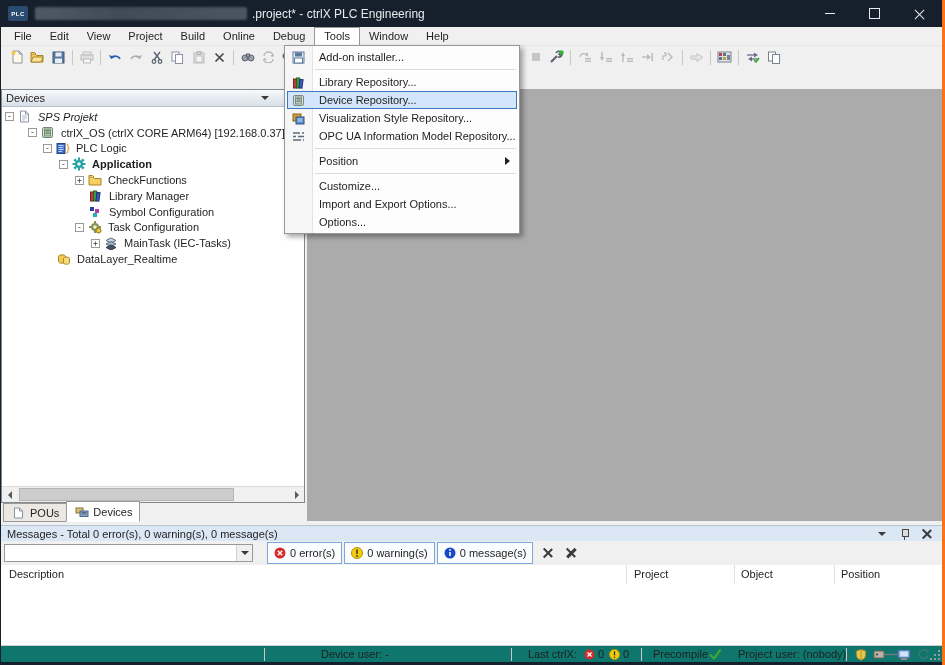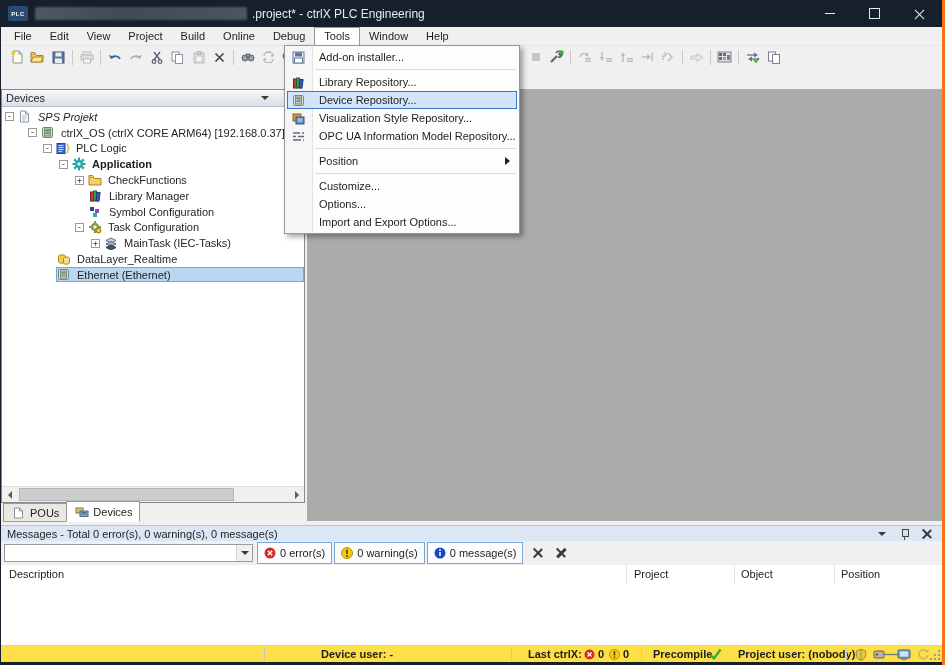--- a/index.html
+++ b/index.html
@@ -83,21 +83,21 @@
   .filter-btn{height:20px;display:flex;align-items:center;padding:0 6px;margin-left:2px;background:#fbfcfe;border:1px solid #7da7d9;}
   .filter-btn .fico{margin-right:4px;display:flex;}
   .msg-x{margin-left:10px;}
   .slash-x{position:relative;}
   .slash-x::before{transform:rotate(45deg);width:2.5px;}
   .msg-colhdr{position:absolute;left:0;top:565px;right:0;height:19px;background:#ffffff;border-bottom:1px solid #d9d9d9;}
   .colcell{position:absolute;top:0;line-height:19px;font-size:11px;}
   .colsep{position:absolute;top:0;bottom:0;width:1px;background:#e2e2e2;}
   .msg-body{position:absolute;left:0;top:584px;right:0;height:61px;background:#ffffff;}
   
-  .statusbar{position:absolute;left:0;top:645px;right:0;height:17px;background:#fde047;border-top:1px solid #cfcfcf;font-weight:bold;}
+  .statusbar{position:absolute;left:0;top:645px;right:0;height:17px;background:#0f766e;border-top:1px solid #cfcfcf;}
   .st{position:absolute;top:0;line-height:17px;white-space:nowrap;}
   .st-sep{position:absolute;top:2px;bottom:2px;width:1px;background:#c9c9c9;}
   .bottomstrip{position:absolute;left:0;top:662px;right:0;height:3px;background:#16202c;}
   .grip{position:absolute;right:1px;top:3px;width:12px;height:12px;
         background:radial-gradient(circle at 2px 10px,#9a9a9a 1px,transparent 1.5px),
                    radial-gradient(circle at 6px 10px,#9a9a9a 1px,transparent 1.5px),
                    radial-gradient(circle at 10px 10px,#9a9a9a 1px,transparent 1.5px),
                    radial-gradient(circle at 6px 6px,#9a9a9a 1px,transparent 1.5px),
                    radial-gradient(circle at 10px 6px,#9a9a9a 1px,transparent 1.5px),
                    radial-gradient(circle at 10px 2px,#9a9a9a 1px,transparent 1.5px);}
@@ -491,33 +491,20 @@
                 <ellipse cx="5" cy="3.5" rx="3.5" ry="1.7" fill="#f2cd4e" stroke="#a9872a"></ellipse>
                 <path d="M1.5 3.5v5c0 .9 1.6 1.7 3.5 1.7s3.5-.8 3.5-1.7v-5" fill="#f2cd4e" stroke="#a9872a"></path>
                 <ellipse cx="9.5" cy="5.5" rx="3" ry="1.5" fill="#f6dc7e" stroke="#a9872a"></ellipse>
                 <path d="M6.5 5.5v4.2c0 .8 1.3 1.5 3 1.5s3-.7 3-1.5V5.5" fill="#f6dc7e" stroke="#a9872a"></path>
               </svg>
         </span>
             <span class="tlabel">DataLayer_Realtime</span>
           </span>
       </div>
 
-      <div class="trow selected">
-        <span class="tspacer" style="width:54px"></span>
-        <span class="sel-wrap">
-            <span class="ticon">
-          <svg width="13" height="13" viewBox="0 0 13 13">
-                <rect x="1.5" y="1.5" width="10" height="10" rx="1.5" fill="#e3e7e3" stroke="#78897f"></rect>
-                <rect x="3.5" y="3" width="6" height="7" fill="#c2cec6" stroke="#78897f"></rect>
-                <path d="M4.5 4.5h4M4.5 6h4M4.5 7.5h4" stroke="#5e7468" stroke-width=".8"></path>
-              </svg>
-        </span>
-            <span class="tlabel">Ethernet (Ethernet)</span>
-          </span>
-      </div>
 
     </div>
     <div class="hscroll">
       <div class="sb-btn">
           <div class="arr-l"></div>
         </div>
       <div class="sb-track">
           <div class="sb-thumb"></div>
         </div>
       <div class="sb-btn">
@@ -555,21 +542,21 @@
     <span class="x-icon"></span>
   </div>
 
   <div class="msg-toolbar">
     <div class="combo">
       <span></span>
       <div class="combo-btn">
           <div class="combo-arrow"></div>
         </div>
     </div>
-    <div class="filter-btn" style="margin-left:4px">
+    <div class="filter-btn" style="margin-left:14px">
       <span class="fico">
         <svg width="12" height="12" viewBox="0 0 12 12">
             <circle cx="6" cy="6" r="5.5" fill="#d42b2b"></circle>
             <path d="M3.8 3.8l4.4 4.4M8.2 3.8L3.8 8.2" stroke="#fff" stroke-width="1.4"></path>
           </svg>
       </span>
       <span>0 error(s)</span>
     </div>
     <div class="filter-btn">
       <span class="fico">
@@ -716,20 +703,20 @@
     <div class="menu-sep"></div>
     <div class="menu-item">
       <span>Position</span>
       <span class="submenu-arrow"></span>
     </div>
     <div class="menu-sep"></div>
     <div class="menu-item">
       <span>Customize...</span>
     </div>
     <div class="menu-item">
+      <span>Import and Export Options...</span>
+    </div>
+    <div class="menu-item">
       <span>Options...</span>
     </div>
-    <div class="menu-item">
-      <span>Import and Export Options...</span>
-    </div>
   </div>
 
 </div>
 
 </body></html>

